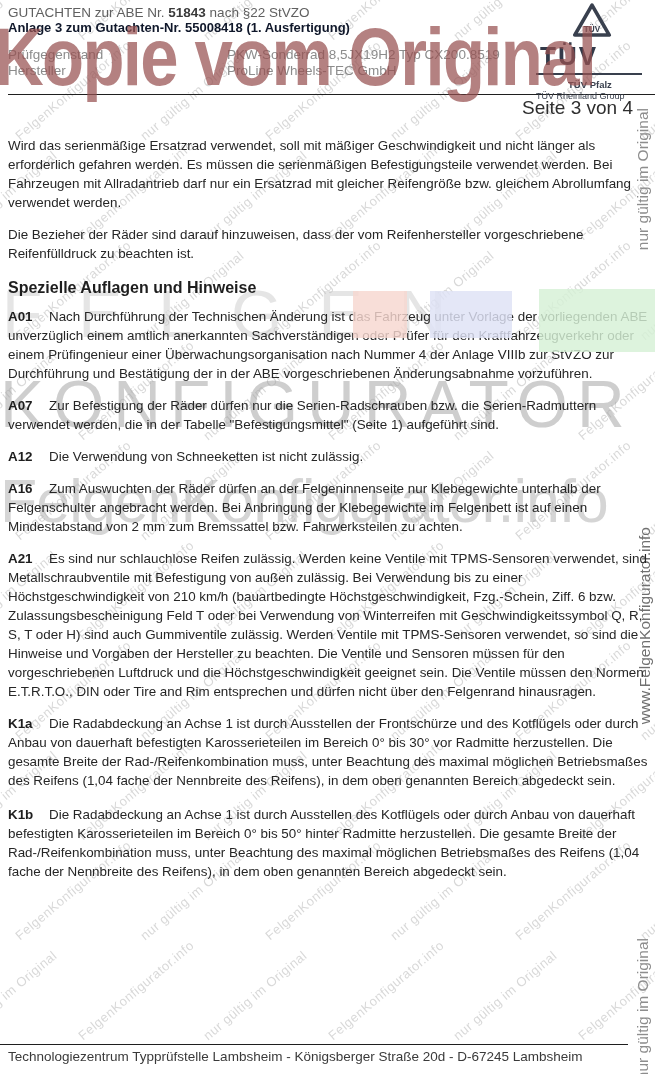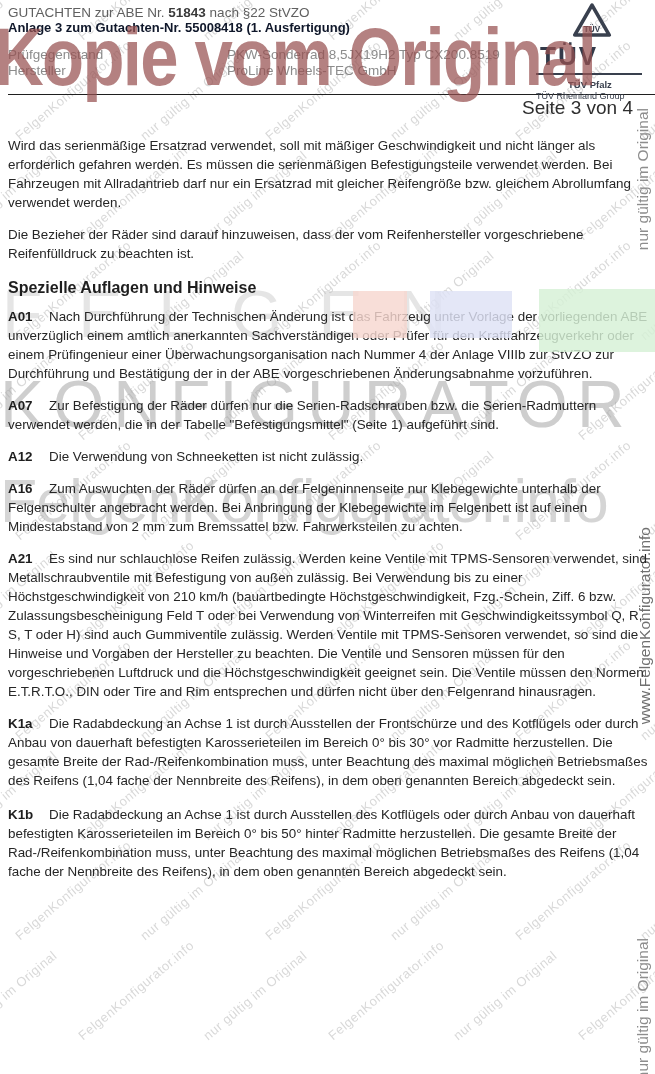--- a/index.html
+++ b/index.html
@@ -203,20 +203,24 @@
     <svg class="tri" viewBox="0 0 44 40">
       <path d="M22 3 L41 36 L3 36 Z" fill="none" stroke="#39404e" stroke-width="4" stroke-linejoin="round"></path>
       <text x="22" y="33" text-anchor="middle" font-size="9" font-weight="bold" fill="#39404e" font-family="Liberation Sans, sans-serif">TÜV</text>
     </svg>
     <div class="brand">TÜV</div>
     <div class="logo-rule"></div>
     <div class="org1">TÜV Pfalz</div>
     <div class="org2">TÜV Rheinland Group</div>
   </div>
 
+  <div class="footer">
+    <hr class="footrule">
+    <div class="foot-text">Technologiezentrum Typprüfstelle Lambsheim - Königsberger Straße 20d - D-67245 Lambsheim</div>
+  </div>
 
   <div class="hl hl-pink" style="background: rgba(246, 215, 208, 0.82);"></div>
   <div class="hl hl-blue" style="background: rgba(222, 226, 245, 0.82);"></div>
   <div class="hl hl-green" style="background: rgba(213, 240, 213, 0.82);"></div>
 
   <div class="wm-kopie">Kopie vom Original</div>
 
 </div>
 
 </body></html>

